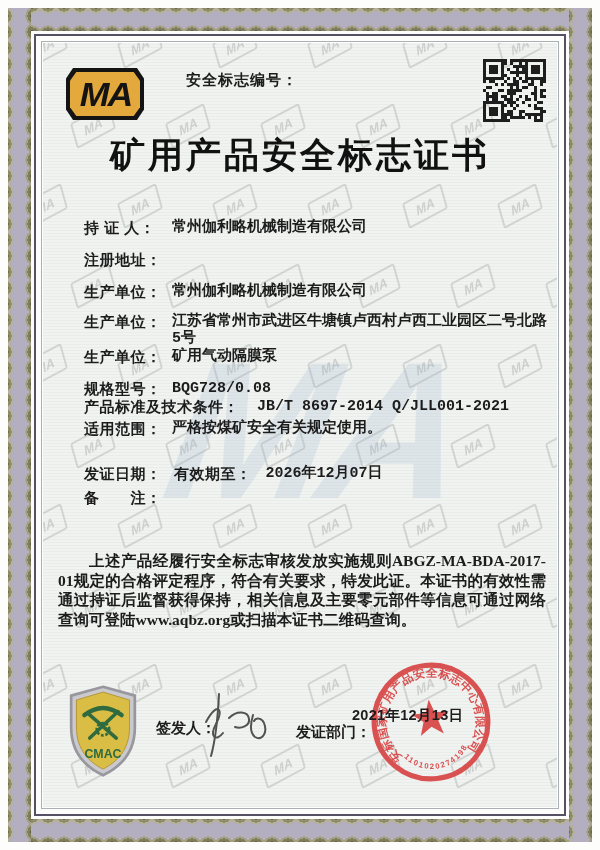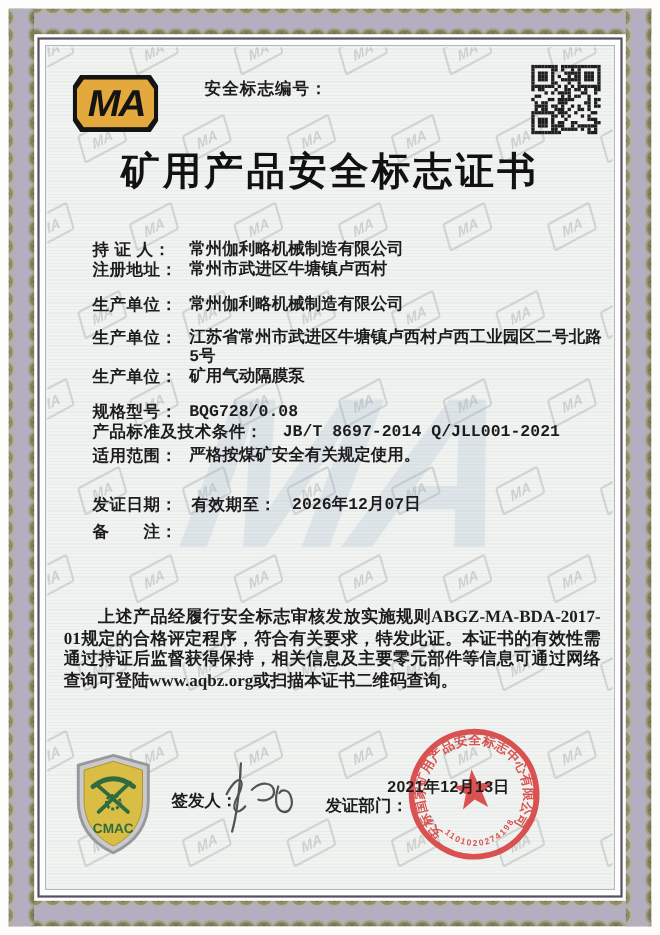--- a/index.html
+++ b/index.html
@@ -53,21 +53,21 @@
   .qr i{display:block;}
   .qr i.on{background:#1e1e1e;}
   .title{position:absolute;left:0;right:0;top:132px;text-align:center;
     font-size:35px;font-weight:900;letter-spacing:3px;color:#111;}
   
   .fields{position:absolute;left:84px;top:219px;width:465px;font-size:15px;line-height:18px;}
   .row{display:flex;align-items:flex-start;}
   .row .lbl{font-weight:bold;flex:none;width:88px;letter-spacing:.5px;}
   .row .lbl.wide{width:auto;margin-right:18px;}
   .row .val{font-family:Liberation Mono, monospace;font-weight:bold;}
-  .r1{}.r2{margin-bottom:14px}.r3{margin-bottom:12px}
+  .r1{margin-bottom:14px}.r2{margin-bottom:14px}.r3{margin-bottom:12px}
   .r4{margin-bottom:1px}.r4 .val{line-height:17px;}
   .r5{margin-bottom:14px}.r6{margin-bottom:0}.r7{margin-bottom:4px}
   .r8{margin-bottom:27px}.r9{margin-bottom:6px}
   .r9 .val{width:130px;flex:none;}
   .r9 .lbl2{font-weight:bold;flex:none;margin-left:2px;margin-right:14px;letter-spacing:.5px;}
   
   .statement{position:absolute;left:58px;top:551px;width:488px;
     font-family:"Liberation Serif",serif;font-weight:bold;
     font-size:15.5px;line-height:19.5px;text-indent:2em;text-align:justify;margin:0;}
   
@@ -608,21 +608,20 @@
     </div>
   <div class="title">矿用产品安全标志证书</div>
 
   <div class="fields">
     <div class="row r1">
       <span class="lbl">持 证 人：</span>
       <span class="val">常州伽利略机械制造有限公司</span>
     </div>
     <div class="row r2">
       <span class="lbl">注册地址：</span>
-      <span class="val">常州市武进区牛塘镇卢西村</span>
     </div>
     <div class="row r3">
       <span class="lbl">生产单位：</span>
       <span class="val">常州伽利略机械制造有限公司</span>
     </div>
     <div class="row r4">
       <span class="lbl">生产单位：</span>
       <span class="val">江苏省常州市武进区牛塘镇卢西村卢西工业园区二号北路5号</span>
     </div>
     <div class="row r5">

